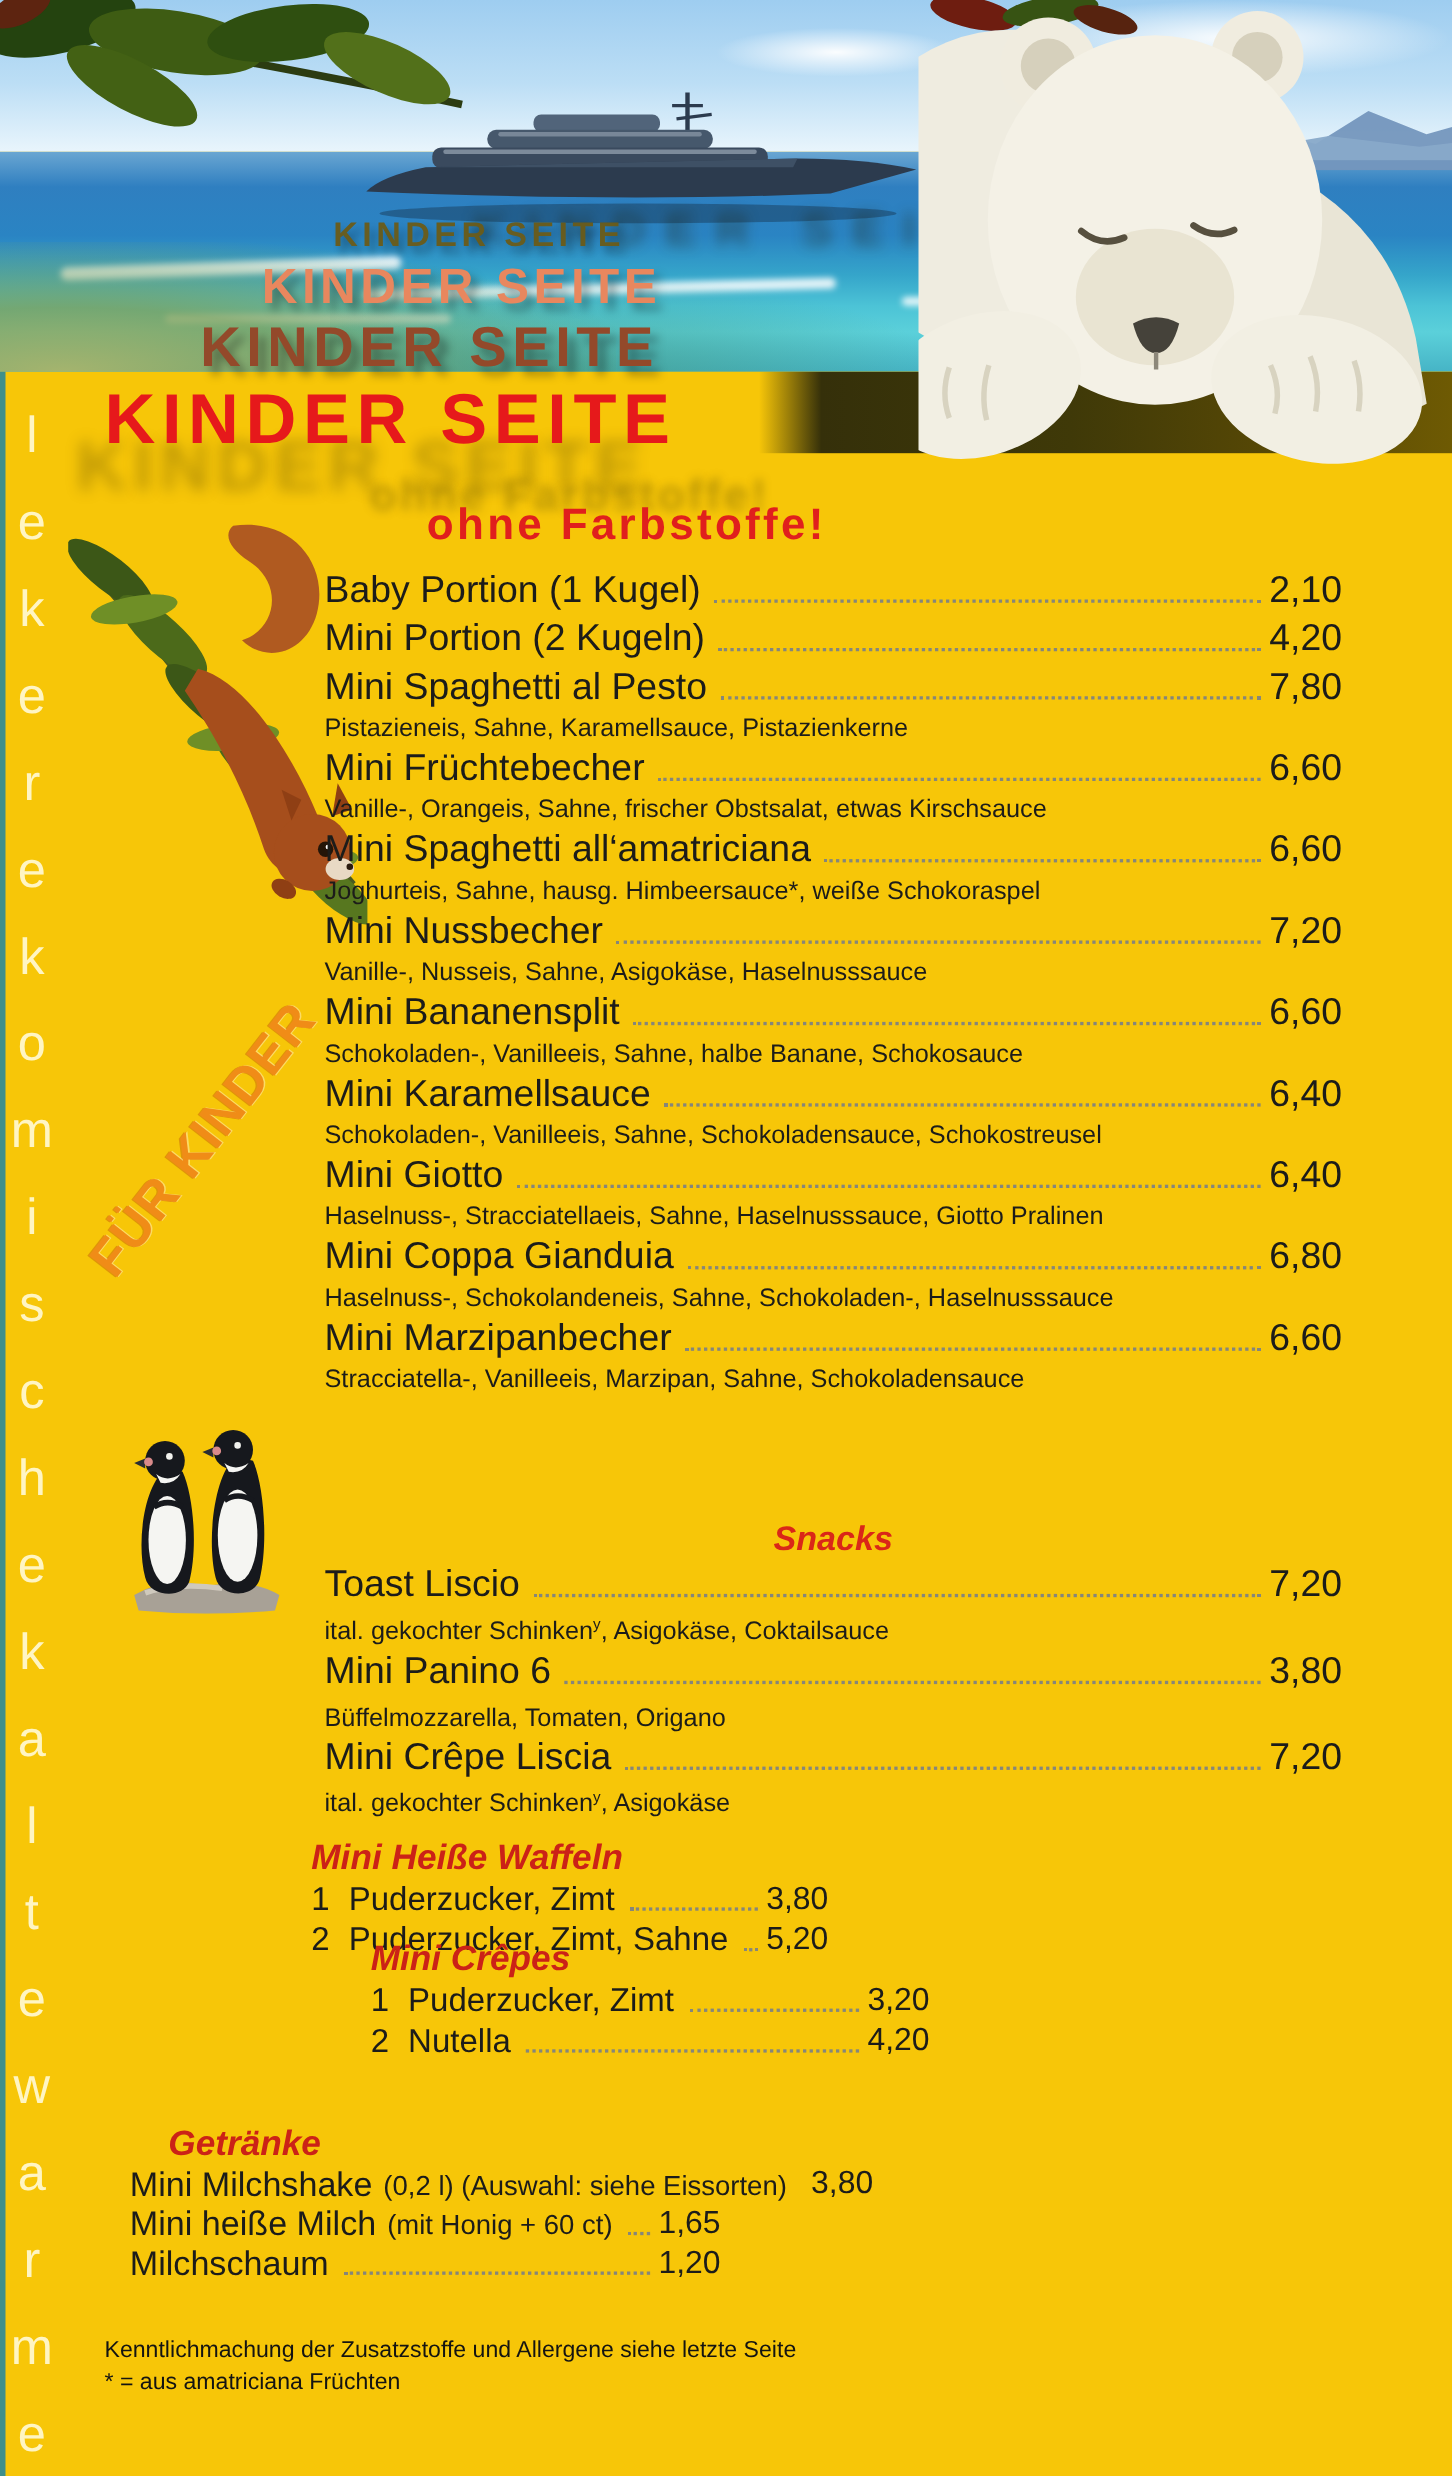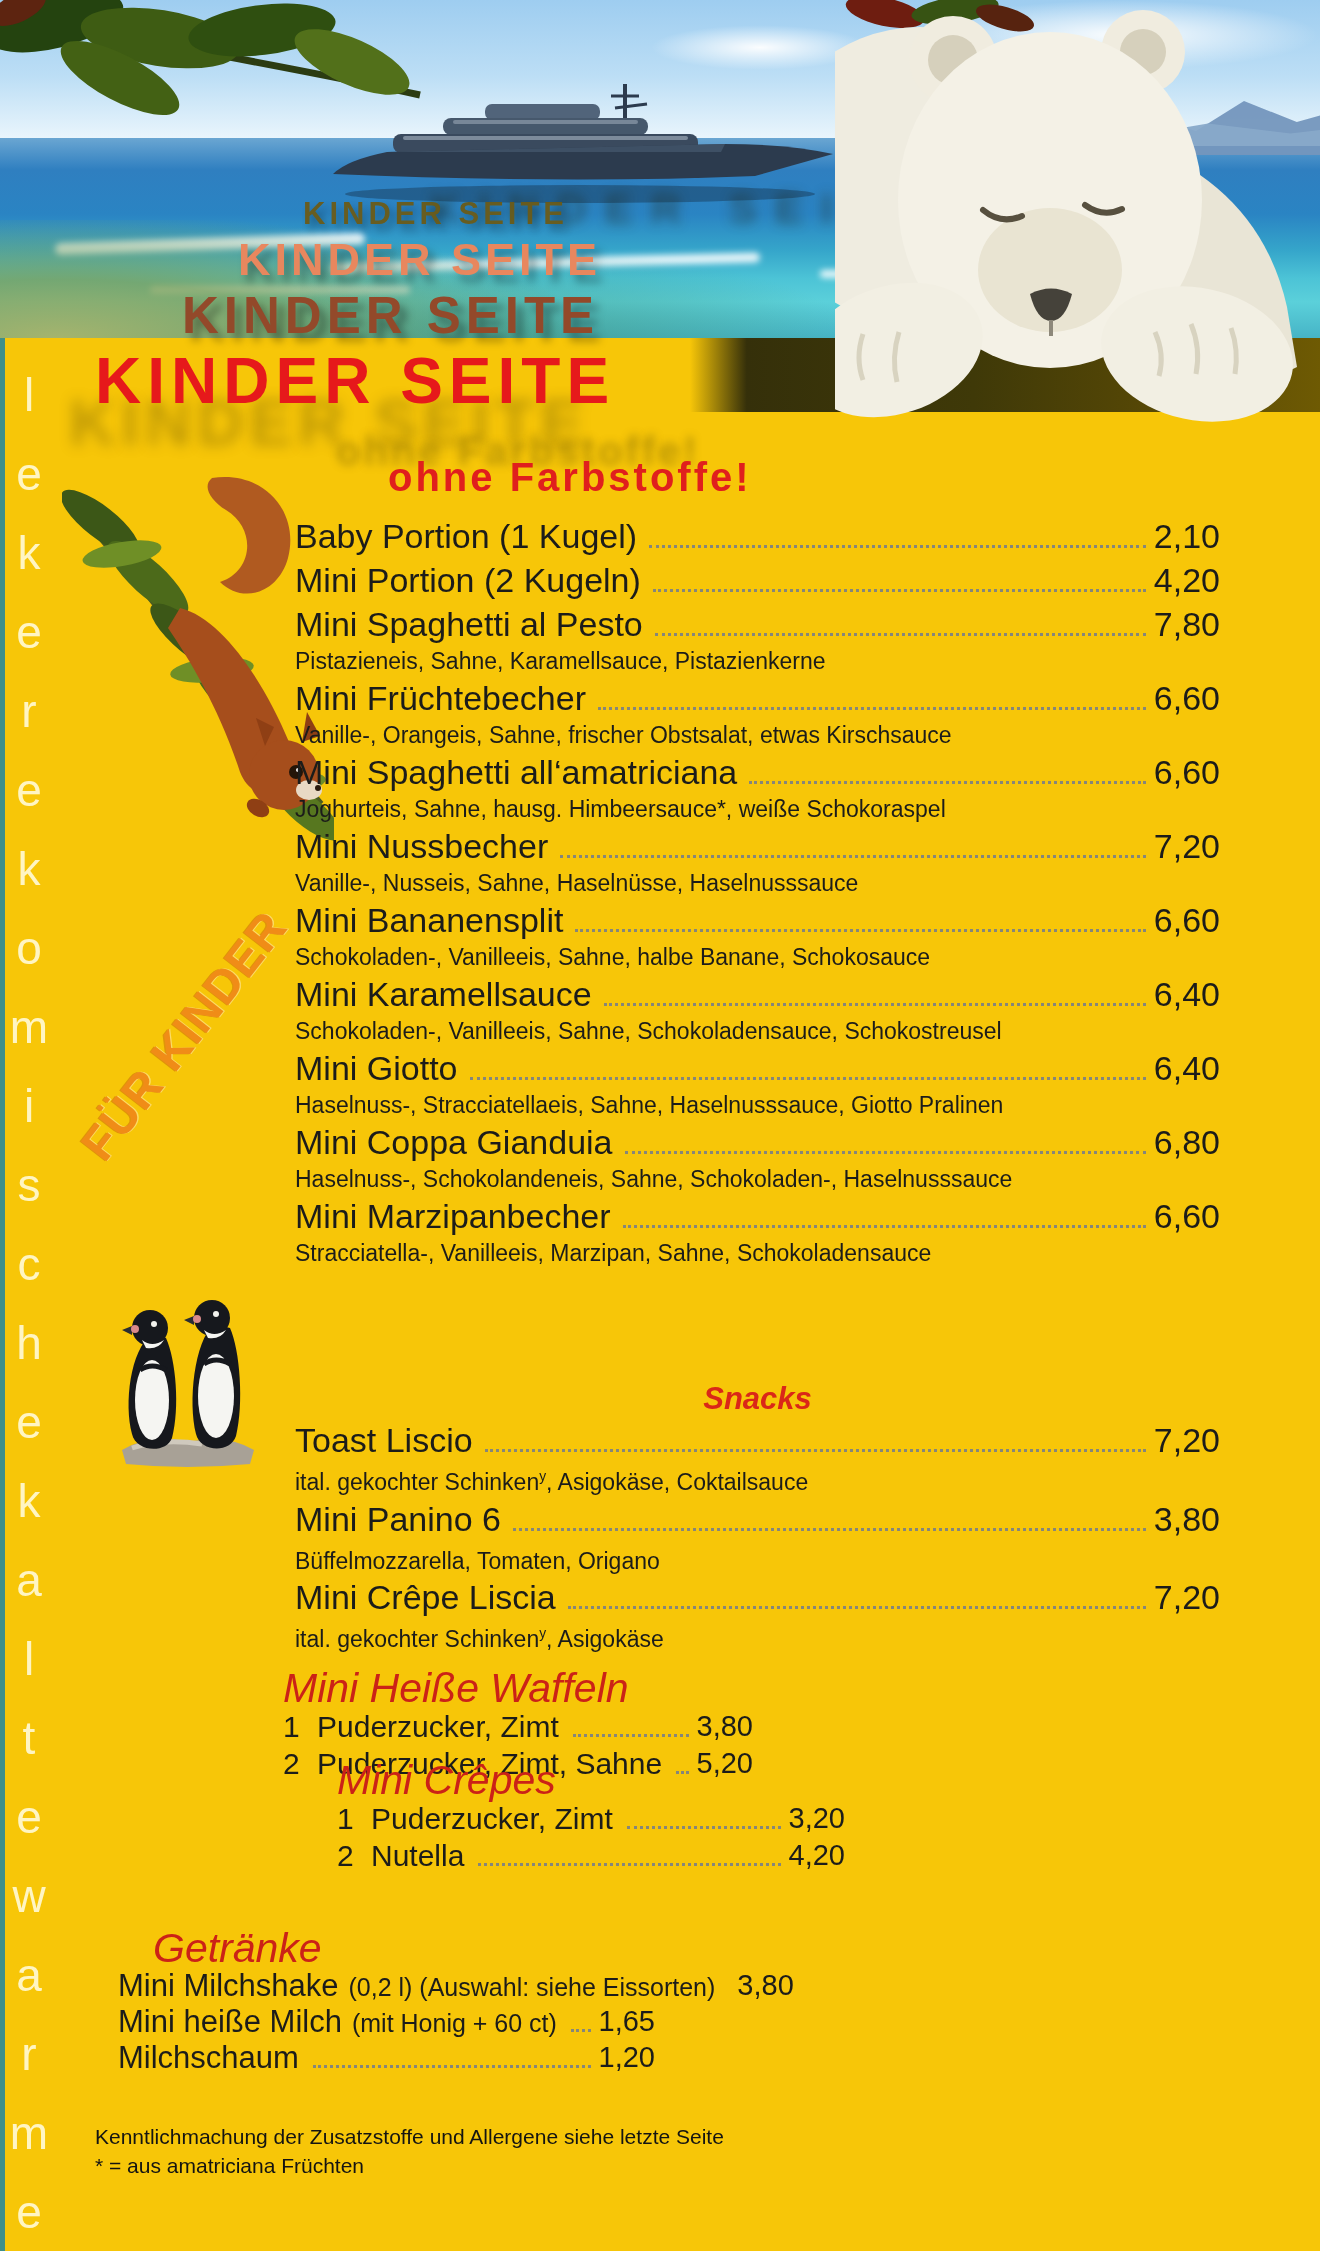--- a/index.html
+++ b/index.html
@@ -61,21 +61,21 @@
   .ld{flex:1;margin:0 8px 0 12px;border-bottom:3px dotted #86867a;transform:translateY(-10px);}
   .pr{font-size:34px;line-height:44px;white-space:nowrap;}
   .ds{font-size:23px;line-height:30px;white-space:nowrap;}
   .ds:empty{display:none;}
   sup{font-size:60%;}
 
   .snacks-heading{margin-top:112px;text-align:center;font-size:31px;line-height:38px;font-weight:bold;
       font-style:italic;color:#DA2718;}
 
   .subsec{position:absolute;z-index:6;color:#1C1C1A;}
-  .sec-heading{font-size:41px;line-height:40px;font-weight:normal;font-style:italic;color:#CB2217;white-space:nowrap;}
+  .sec-heading{font-size:32px;line-height:40px;font-weight:bold;font-style:italic;color:#CB2217;white-space:nowrap;}
   .srow{display:flex;align-items:flex-end;height:37px;}
   .num{width:34px;font-size:30px;line-height:37px;}
   .snm{font-size:30px;line-height:37px;white-space:nowrap;}
   .ld2{flex:1;margin:0 8px 0 14px;border-bottom:3px dotted #86867a;transform:translateY(-8px);}
   .spr{font-size:29px;line-height:37px;white-space:nowrap;text-align:right;}
   .waffles{left:283px;top:1668px;width:470px;}
   .crepes{left:337px;top:1760px;width:508px;}
   .drinks{left:118px;top:1928px;width:537px;}
   .drinks .sec-heading{margin-left:35px;}
   .drow{display:flex;align-items:flex-end;height:36px;}
@@ -274,21 +274,21 @@
           <span class="pr">6,60</span>
         </div>
       <div class="ds">Joghurteis, Sahne, hausg. Himbeersauce*, weiße Schokoraspel</div>
     </div>
     <div>
       <div class="row">
           <span class="nm">Mini Nussbecher</span>
           <span class="ld"></span>
           <span class="pr">7,20</span>
         </div>
-      <div class="ds">Vanille-, Nusseis, Sahne, Haselnüsse, Haselnusssauce</div>
+      <div class="ds">Vanille-, Nusseis, Sahne, Asigokäse, Haselnusssauce</div>
     </div>
     <div>
       <div class="row">
           <span class="nm">Mini Bananensplit</span>
           <span class="ld"></span>
           <span class="pr">6,60</span>
         </div>
       <div class="ds">Schokoladen-, Vanilleeis, Sahne, halbe Banane, Schokosauce</div>
     </div>
     <div>

